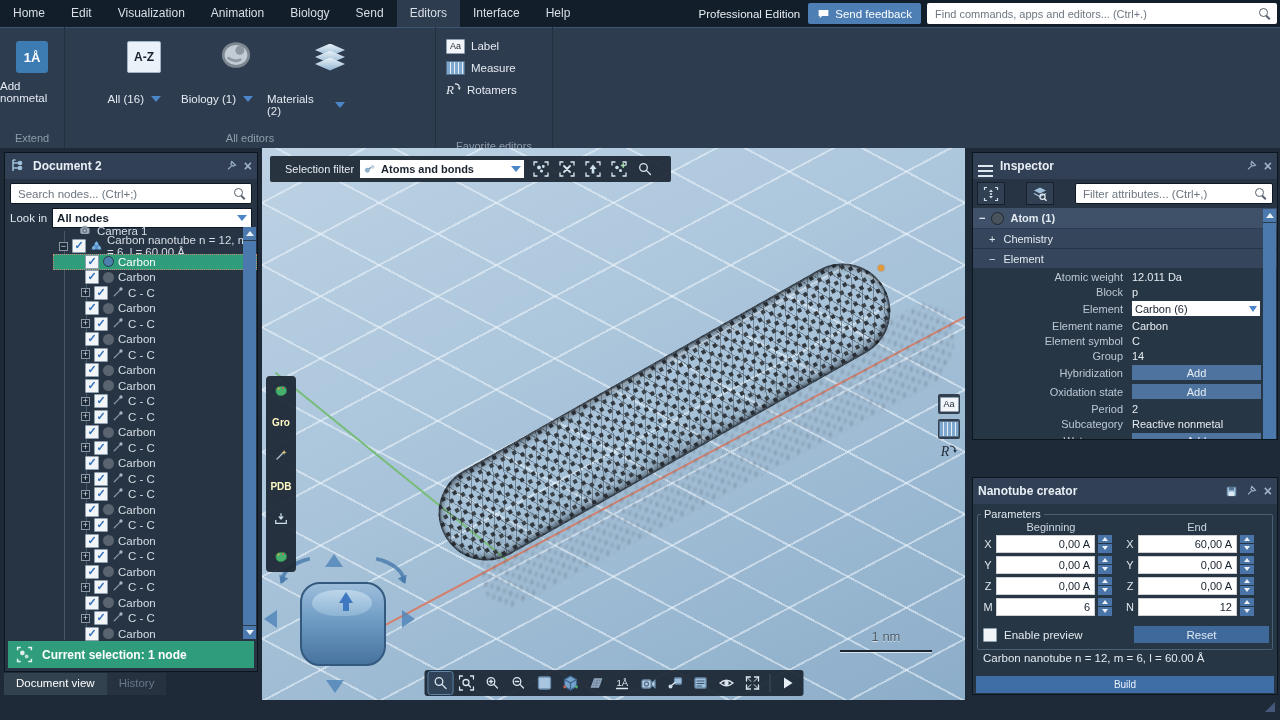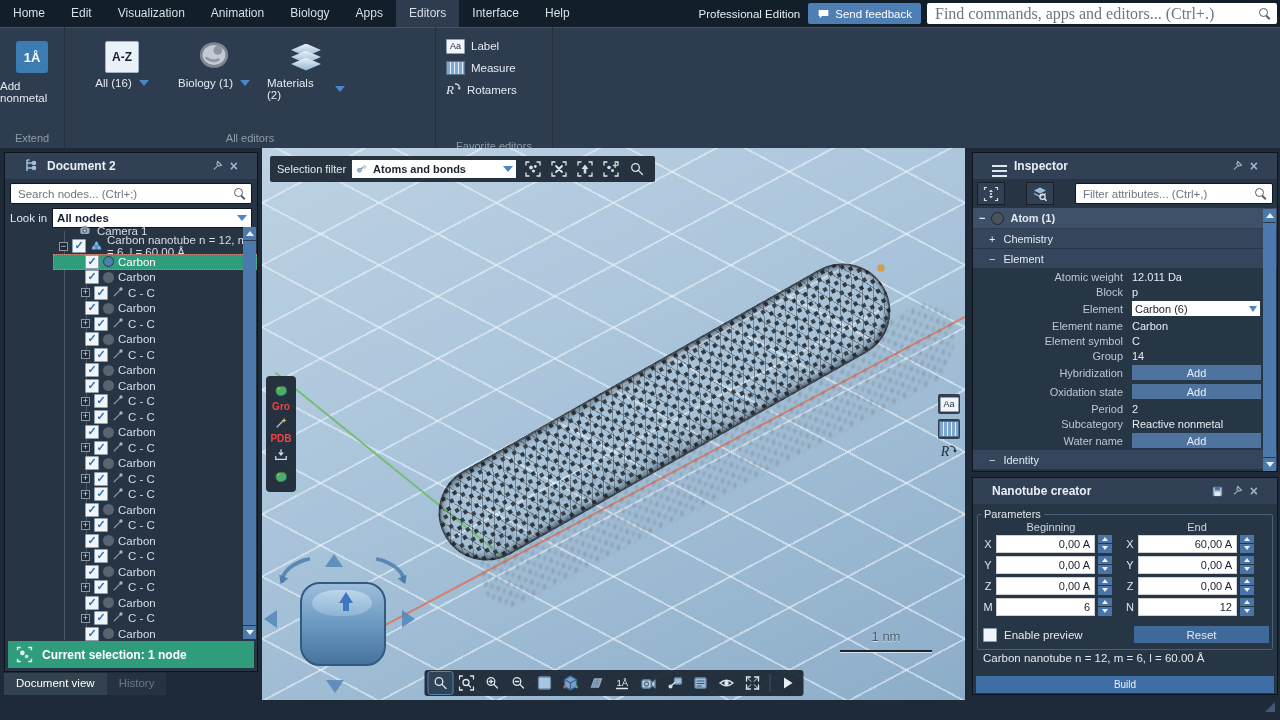--- a/index.html
+++ b/index.html
@@ -9,56 +9,56 @@
   
   .menubar{position:absolute;left:0;top:0;width:1280px;height:27px;background:#131e2b;
     display:flex;align-items:center;color:#d8dfe6;font-size:12px;}
   .menu-items{display:flex;height:27px;}
   .mitem{padding:0 13px;line-height:27px;cursor:default;}
   .mitem.active{background:#2e3c4f;}
   .edition{margin-left:auto;font-size:11.5px;color:#e6ecf2;padding-right:8px;}
   .feedback{display:flex;align-items:center;gap:5px;background:#4d7eb4;border:none;color:#fff;
     font-size:11.5px;height:21px;padding:0 9px;border-radius:2px;margin-right:6px;font-family:inherit;}
   .top-search{display:flex;align-items:center;background:#fff;height:21px;width:338px;border-radius:2px;margin-right:3px;padding:0 6px;}
-  .top-search input{flex:1;border:none;outline:none;font-size:16px;color:#333;font-family:Liberation Serif, serif;background:transparent;}
+  .top-search input{flex:1;border:none;outline:none;font-size:11px;color:#333;font-family:Liberation Sans, sans-serif;background:transparent;}
   .top-search input::placeholder{color:#6d7680;}
 
   
   .ribbon{position:absolute;left:0;top:27px;width:1280px;height:121px;background:#2e3c4f;
     box-shadow:inset 0 1px 0 #3d5472;display:flex;color:#e4eaf1;}
   .rgroup{position:relative;height:121px;border-right:1px solid #25303f;display:flex;flex-direction:column;}
   .rgroup-label{position:absolute;bottom:4px;left:0;right:0;text-align:center;font-size:11px;color:#8e9dab;}
   .rg-extend{width:64px;align-items:center;}
   .rbig{display:flex;flex-direction:column;align-items:center;justify-content:flex-start;padding-top:14px;gap:7px;cursor:default;}
   .icon-1a{width:32px;height:32px;background:#3c7cb3;border-radius:3px;color:#fff;font-weight:bold;
     font-size:13px;display:flex;align-items:center;justify-content:center;}
   .rbig .rlab{font-size:11.5px;color:#e4eaf1;}
   .rg-editors{width:370px;}
   .ed-row{display:flex;padding:10px 10px 0 18px;gap:14px;}
-  .ebtn{display:flex;flex-direction:column;align-items:center;width:78px;gap:0;cursor:default;}
+  .ebtn{display:flex;flex-direction:column;align-items:flex-end;width:78px;gap:16px;cursor:default;}
   .ebtn .eicon{height:40px;display:flex;align-items:center;justify-content:center;}
   .ebtn .elab{display:flex;align-items:center;gap:7px;font-size:11.5px;}
   .az-box{width:32px;height:30px;background:#eaf1f8;border:1px solid #9fb4c8;border-radius:2px;
     color:#16202c;font-weight:bold;font-size:12px;display:flex;align-items:center;justify-content:center;}
   .layers{display:flex;flex-direction:column;gap:-2px;}
   .layers i{display:block;width:30px;height:13px;background:linear-gradient(#e8f0f7,#8fb3d1);
     clip-path:polygon(50% 0,100% 50%,50% 100%,0 50%);margin-top:-6px;}
   .layers i:first-child{margin-top:0;}
   .caret{width:0;height:0;border-left:5px solid transparent;border-right:5px solid transparent;border-top:6px solid #4a86c8;}
   .rg-fav{width:106px;padding:8px 0 0 10px;}
   .fav-row{display:flex;align-items:center;gap:6px;height:22px;font-size:11.5px;cursor:default;}
   .aa-box{width:17px;height:13px;background:#f2f6fa;border:1px solid #8fa0b0;border-radius:1px;
     color:#1c2835;font-size:9px;display:flex;align-items:center;justify-content:center;}
   .ruler-box{width:17px;height:12px;background:#7fa8d0;border:1px solid #55718e;
     background-image:repeating-linear-gradient(90deg,transparent 0 3px,rgba(255,255,255,.8) 3px 4px);}
   .rot-r{font-family:"Liberation Serif",serif;font-style:italic;font-size:13px;color:#e4eaf1;display:flex;align-items:flex-start;}
 
   
   .panel{position:absolute;background:#263444;border:1px solid #0c141d;box-sizing:border-box;}
-  .phead{height:26px;background:#314054;display:flex;align-items:center;gap:7px;padding:0 19px;
+  .phead{height:26px;background:#314054;display:flex;align-items:center;gap:7px;padding:0 5px;
     color:#e8eef5;font-size:12px;font-weight:bold;text-align:right;}
   .phead .spacer{flex:1;}
   .xbtn{color:#9fb4c8;font-size:14px;line-height:14px;cursor:default;}
   .searchrow{display:flex;align-items:center;background:#fff;height:19px;margin:4px 5px;border-radius:2px;padding:0 5px;border:1px solid #0e1823;}
   .searchrow input{flex:1;border:none;outline:none;font-size:11.5px;color:#333;background:transparent;font-family:inherit;}
   .searchrow input::placeholder{color:#6d7680;}
   .mag{position:relative;width:13px;height:13px;display:inline-block;color:#55606c;flex:none;}
   .mag::before{content:"";position:absolute;width:7px;height:7px;border:1.6px solid currentColor;border-radius:50%;left:1px;top:1px;}
   .mag::after{content:"";position:absolute;width:2px;height:5px;background:currentColor;left:9px;top:8px;transform:rotate(-45deg);}
 
@@ -130,38 +130,38 @@
   .curve.l{left:16px;top:16px;border-right:none;border-radius:100% 0 0 0;transform:rotate(-12deg);}
   .curve.r{left:112px;top:16px;border-left:none;border-radius:0 100% 0 0;transform:rotate(12deg);}
   .curve.l::after{content:"";position:absolute;left:-8px;bottom:-6px;border:5px solid transparent;border-top:8px solid rgba(72,122,172,.85);transform:rotate(35deg);}
   .curve.r::after{content:"";position:absolute;right:-8px;bottom:-6px;border:5px solid transparent;border-top:8px solid rgba(72,122,172,.85);transform:rotate(-35deg);}
   
   .scalebar{position:absolute;left:578px;top:481px;width:92px;text-align:center;}
   .scalebar .stxt{font-size:13px;font-weight:normal;color:#4a5a68;text-shadow:0 1px 1px rgba(255,255,255,.75);}
   .scalebar .sline{margin-top:6px;height:2px;background:#1b2630;box-shadow:0 1px 0 rgba(255,255,255,.65);}
   
   .vp-top{position:absolute;left:8px;top:8px;height:26px;background:rgba(26,37,49,.92);border-radius:2px;
-    display:flex;align-items:center;gap:6px;padding:0 7px;color:#e4eaf1;font-size:11px;}
+    display:flex;align-items:center;gap:6px;padding:0 15px;color:#e4eaf1;font-size:11px;}
   .filter-drop{width:158px;height:18px;background:#fff;display:flex;align-items:center;gap:4px;padding:0 3px;}
   .filter-drop .val{flex:1;color:#1a232e;font-size:11px;font-weight:bold;}
   .vbtn{width:22px;height:22px;display:flex;align-items:center;justify-content:center;border-radius:2px;}
   .vp-left{position:absolute;left:4px;top:228px;width:30px;background:rgba(30,41,54,.95);border-radius:4px;
-    display:flex;flex-direction:column;align-items:center;gap:0;padding:4px 0;color:#ef4444;}
+    display:flex;flex-direction:column;align-items:center;gap:16px;padding:4px 0;color:#fef9c3;}
   .vp-left .wtxt{font-size:10px;font-weight:bold;line-height:10px;}
   .vp-right{position:absolute;right:5px;top:246px;display:flex;flex-direction:column;gap:5px;align-items:center;}
   .vp-right .slab{width:22px;height:20px;background:rgba(30,41,54,.85);border-radius:2px;display:flex;align-items:center;justify-content:center;}
   .vp-right .rglyph{font-family:"Liberation Serif",serif;font-style:italic;font-size:14px;color:#26303c;display:flex;}
   .vp-bottom{position:absolute;left:50%;transform:translateX(-50%);bottom:4px;height:26px;
     background:rgba(23,33,45,.9);border-radius:3px;display:flex;align-items:center;gap:2px;padding:0 4px;}
   .tbtn{width:24px;height:22px;display:flex;align-items:center;justify-content:center;border-radius:2px;}
   .tbtn.active{background:#2f4257;outline:1px solid #5d86ac;}
   .tdiv{width:1px;height:18px;background:#3e5066;margin:0 3px;}
 
   
-  #inspector{left:972px;top:152px;width:306px;height:320px;}
+  #inspector{left:972px;top:152px;width:306px;height:288px;}
   .hamb{width:15px;height:2.5px;background:#dfe7ee;box-shadow:0 5px 0 #dfe7ee,0 10px 0 #dfe7ee;margin-bottom:10px;}
   .insp-tools{display:flex;align-items:center;gap:21px;padding:3px 4px;}
   .itool{width:26px;height:21px;background:#314052;border:1px solid #16202c;display:flex;align-items:center;justify-content:center;}
   .insp-tools .searchrow{flex:1;margin:0;}
   .insp-body{position:absolute;left:0;top:55px;right:0;bottom:0;overflow:hidden;}
   .irow{display:flex;align-items:center;font-size:11px;color:#e2e9f0;box-sizing:border-box;
     border-bottom:1px solid rgba(13,22,32,.35);padding-right:16px;}
   .irow.header{height:21px;background:#3e5168;font-weight:bold;gap:6px;padding-left:6px;}
   .irow.section{height:20px;background:#35465c;gap:8px;padding-left:16px;}
   .irow.prop{height:15px;background:#273645;border-bottom:none;}
@@ -208,21 +208,21 @@
 
 <div id="app">
 
   <div class="menubar">
     <div class="menu-items" id="menu-items">
         <div class="mitem">Home</div>
         <div class="mitem">Edit</div>
         <div class="mitem">Visualization</div>
         <div class="mitem">Animation</div>
         <div class="mitem">Biology</div>
-        <div class="mitem">Apps</div>
+        <div class="mitem">Send</div>
         <div class="mitem active">Editors</div>
         <div class="mitem">Interface</div>
         <div class="mitem">Help</div>
       </div>
     <span class="edition">Professional Edition</span>
     <button class="feedback">
       <svg width="13" height="12" viewBox="0 0 16 16">
           <path d="M1.5 2.5 H14.5 V10.5 H6 L3 13.5 V10.5 H1.5 Z" fill="#fff"></path>
         </svg>
       <span>Send feedback</span>

